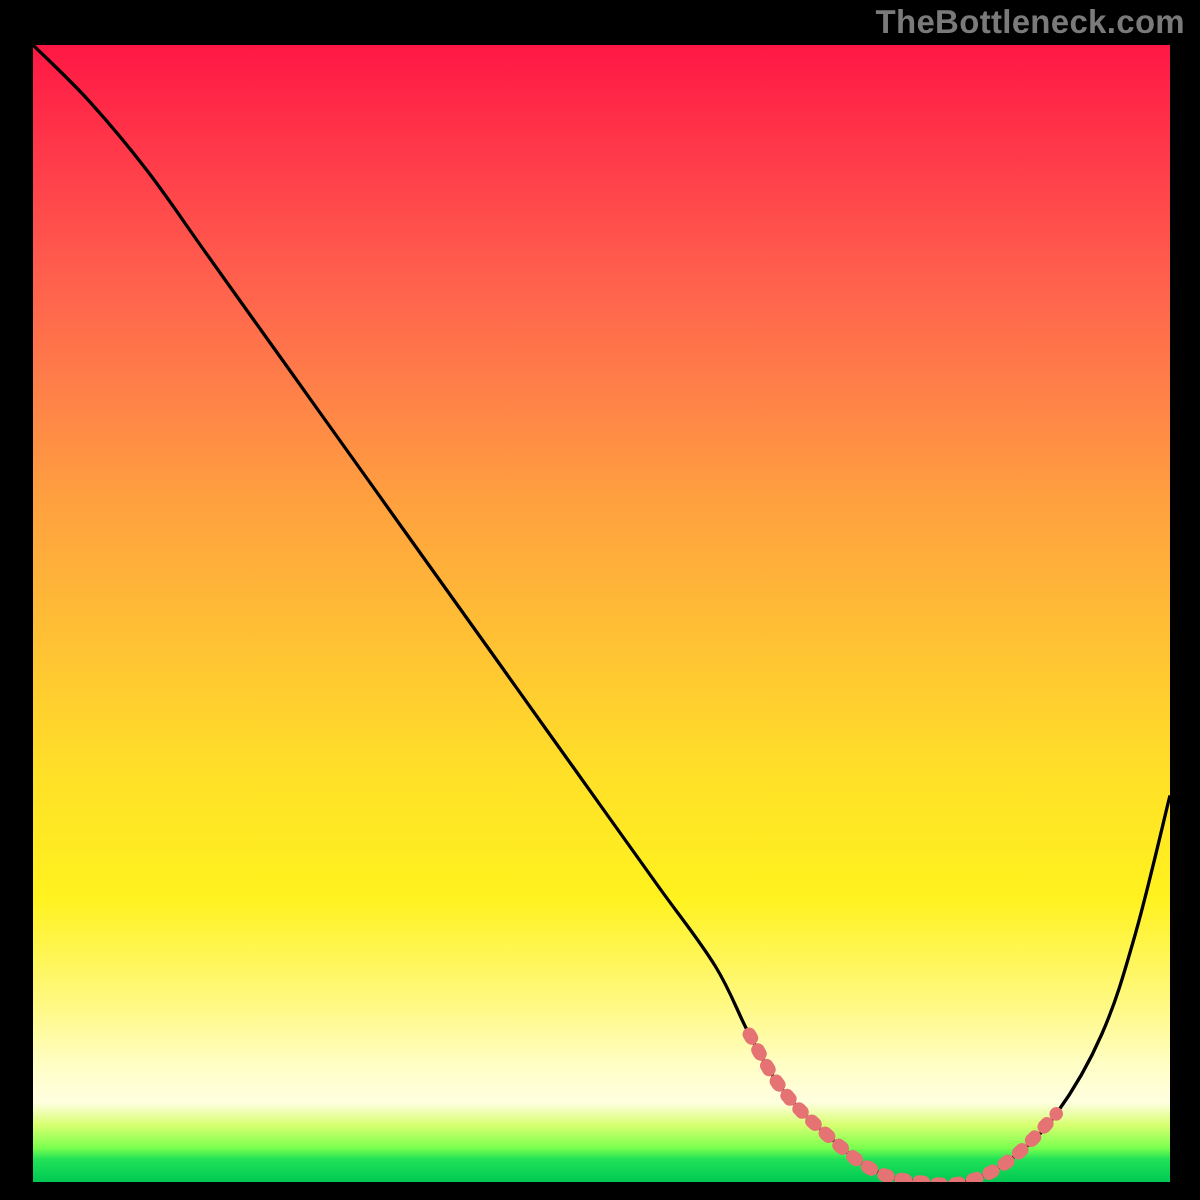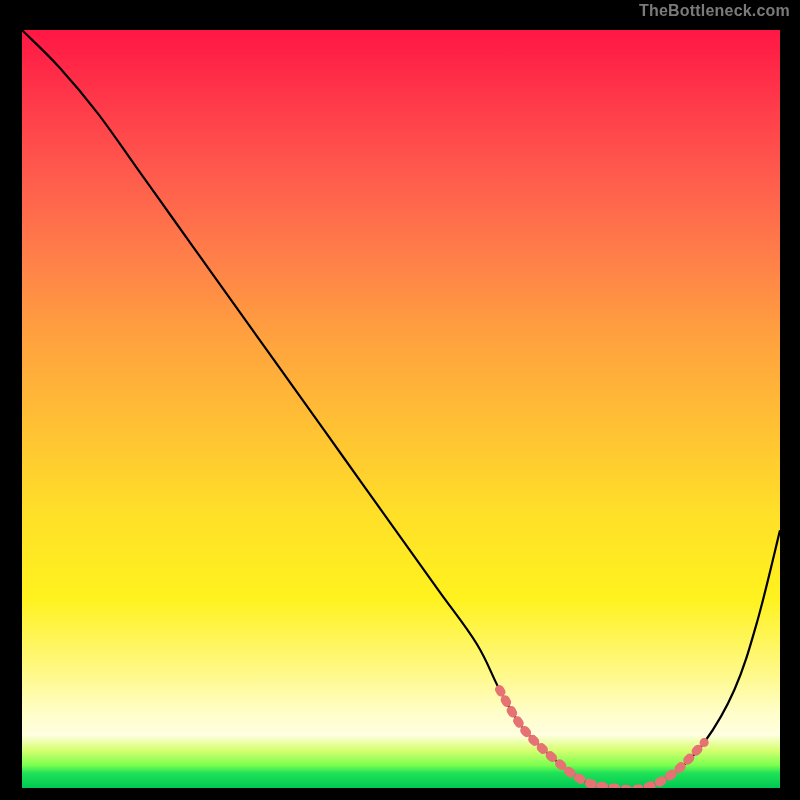--- a/index.html
+++ b/index.html
@@ -15,21 +15,21 @@
     width: 800px;
     height: 800px;
     background: #000;
   }
   .watermark {
     position: absolute;
     top: 2px;
     right: 10px;
     color: #7a7a7a;
     font-family: Arial, Helvetica, sans-serif;
-    font-size: 16px;
+    font-size: 22px;
     font-weight: 600;
     letter-spacing: 0.2px;
     z-index: 3;
   }
   .plot-frame {
     position: absolute;
     left: 22px;
     top: 30px;
     width: 758px;
     height: 758px;

